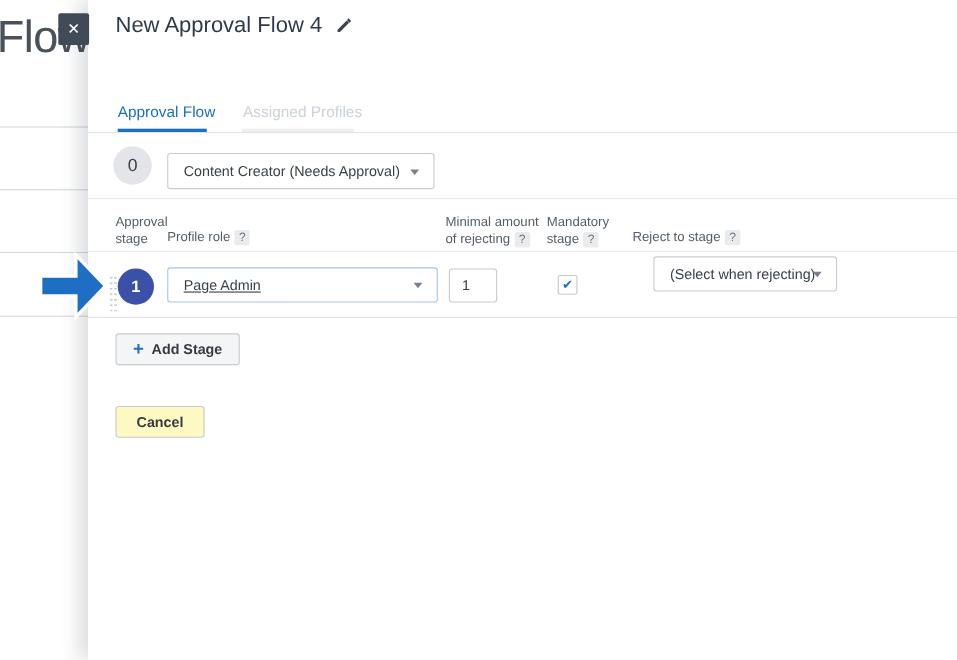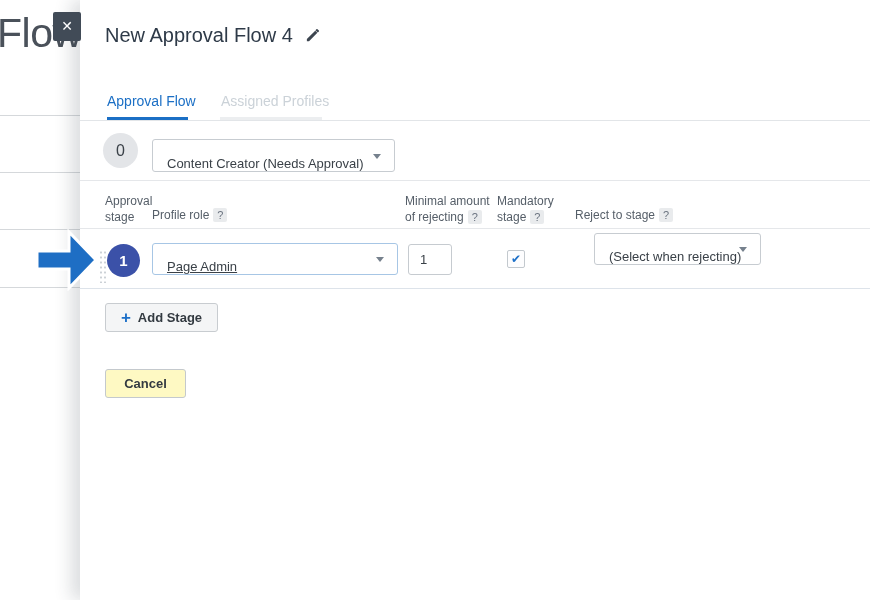--- a/index.html
+++ b/index.html
@@ -16,21 +16,21 @@
   
   .modal { position:absolute; left:80px; top:0; width:790px; height:600px;
            background:#fff; z-index:10;
            box-shadow:-9px 0 16px rgba(40,50,60,0.16); }
 
   .close-btn { position:absolute; left:-27px; top:12px; width:28px; height:29px;
                background:#414b57; color:#fff; border:none; border-radius:2px;
                font-size:14px; line-height:29px; text-align:center; cursor:pointer;
                z-index:20; padding:0; font-family:"Liberation Sans",sans-serif; }
 
-  .title-row { position:absolute; left:25px; top:24px; display:flex;
+  .title-row { position:absolute; left:25px; top:12px; display:flex;
                align-items:center; gap:12px;text-align:right; }
   .modal-title { font-size:20px; color:#2e3a48; }
   .pencil { width:15px; height:15px; display:inline-block; cursor:pointer; }
 
   
   .tabbar-line { position:absolute; left:0; right:0; top:120px; height:1px;
                  background:#e2e5e8; }
   .tab { position:absolute; top:93px; font-size:14px; font-weight:500;
          cursor:pointer; white-space:nowrap; }
   .tab-active { left:27px; color:#1b6fc5; }
@@ -38,21 +38,21 @@
                           height:3px; background:#1b6fc5; }
   .tab-disabled { left:141px; color:#cbd2d8; }
   .tab-disabled-underline { position:absolute; left:140px; top:117px; width:102px;
                             height:4px; background:#eceef0; }
 
   
   .circle { border-radius:50%; text-align:center; position:absolute; }
   .circle-zero { left:23px; top:133px; width:35px; height:35px; background:#e3e5e8;
                  color:#3a4148; font-size:16px; line-height:35px; }
   .selectbox { position:absolute; background:#fff; border:1px solid #c7ccd1;
-               border-radius:3px; display:flex; align-items:flex-end;
+               border-radius:3px; display:flex; align-items:center;
                font-size:13px; color:#3a4148; cursor:pointer; }
   .selectbox .lbl { padding-left:14px; white-space:nowrap; }
   .caret { position:absolute; right:13px; top:50%; margin-top:-2px; width:0; height:0;
            border-left:4px solid transparent; border-right:4px solid transparent;
            border-top:5px solid #76818d; }
   .sel-stage0 { left:72px; top:139px; width:243px; height:33px; }
 
   .divider { position:absolute; left:0; right:0; height:1px; }
   .div1 { top:180px; background:#e5e7ea; }
   .div2 { top:228px; background:#e5e7ea; }

